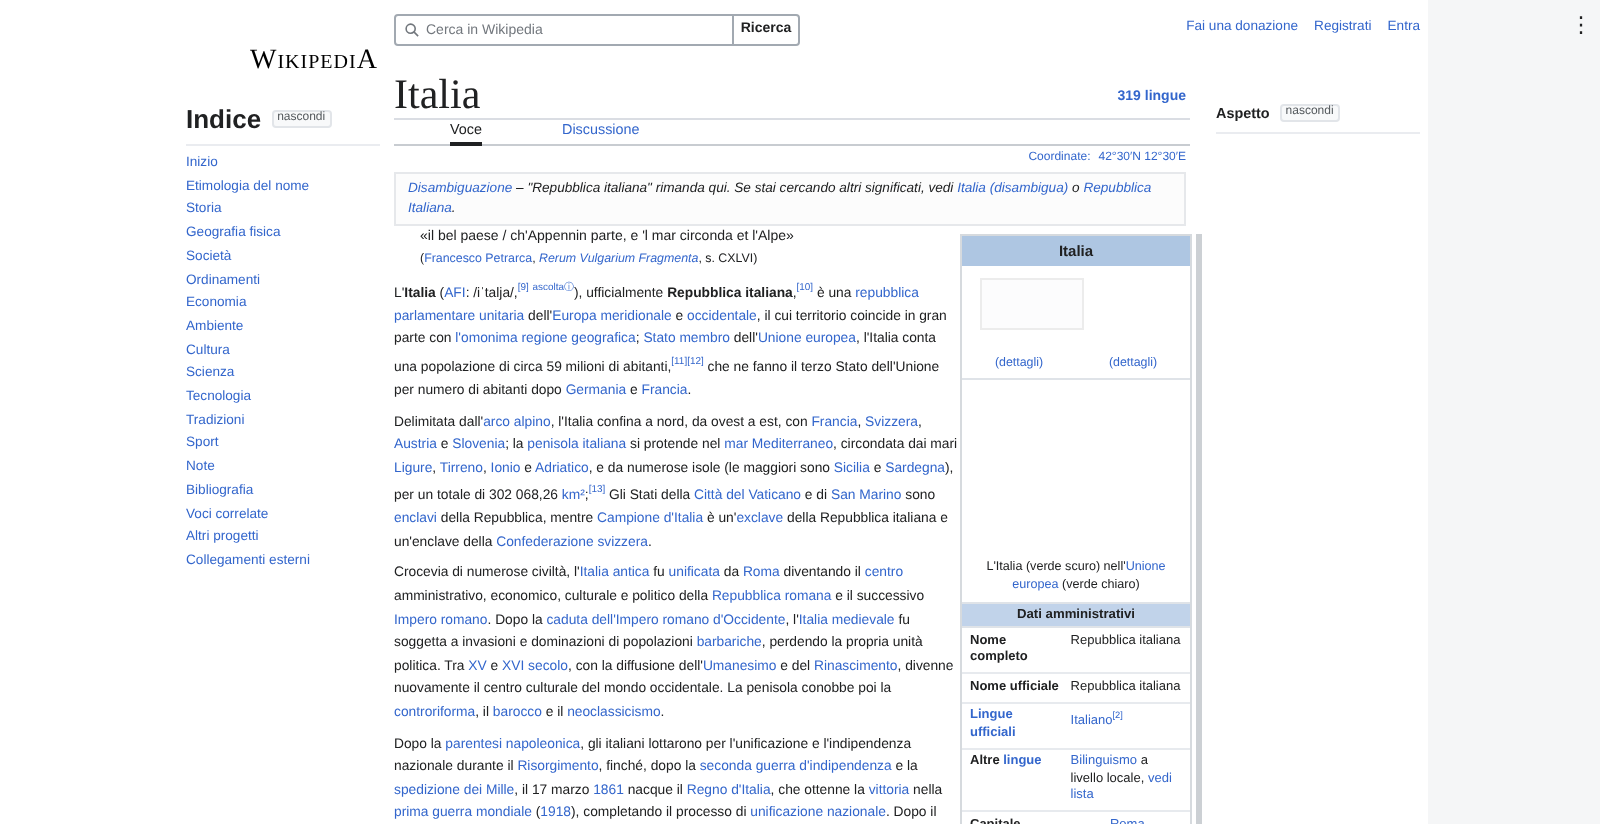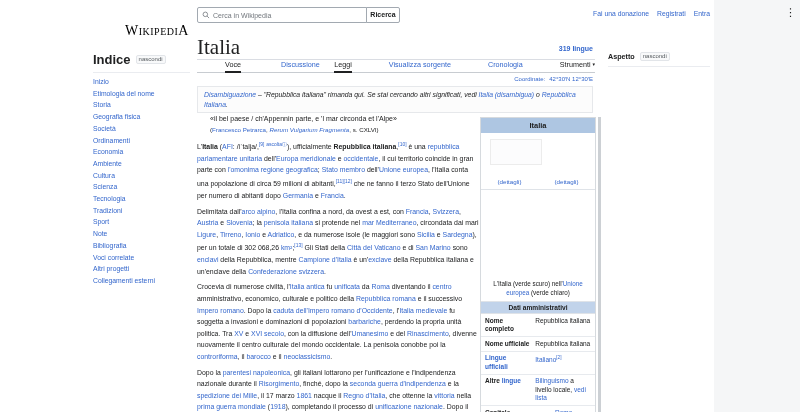--- a/index.html
+++ b/index.html
@@ -141,26 +141,20 @@
 
 <div class="main">
   <div class="page-title">Italia</div>
   <div class="langs">319 lingue</div>
   <div class="title-sep"></div>
   <div class="tabs-row">
     <div class="tabs-left">
         <span class="tab active">Voce</span>
         <span class="tab">Discussione</span>
       </div>
-    <div class="tabs-right">
-        <span class="tab active">Leggi</span>
-        <span class="tab">Visualizza sorgente</span>
-        <span class="tab">Cronologia</span>
-        <span class="tab menu">Strumenti</span>
-      </div>
   </div>
   <div class="coords">
     <span class="c-label">Coordinate:</span><span>42°30′N 12°30′E</span>
   </div>
   <div class="disambig"><span class="sg-l">Disambiguazione</span><span class="sg-t"> – "Repubblica italiana" rimanda qui. Se stai cercando altri significati, vedi </span><span class="sg-l">Italia (disambigua)</span><span class="sg-t"> o </span><span class="sg-l">Repubblica Italiana</span><span class="sg-t">.</span></div>
   <div class="quote">
     <div>«il bel paese / ch'Appennin parte, e 'l mar circonda et l'Alpe»</div>
     <div class="quote-attr"><span class="sg-t">(</span><span class="sg-l">Francesco Petrarca</span><span class="sg-t">, </span><span class="sg-il">Rerum Vulgarium Fragmenta</span><span class="sg-t">, s. CXLVI)</span></div>
   </div>
   <div class="paras">

